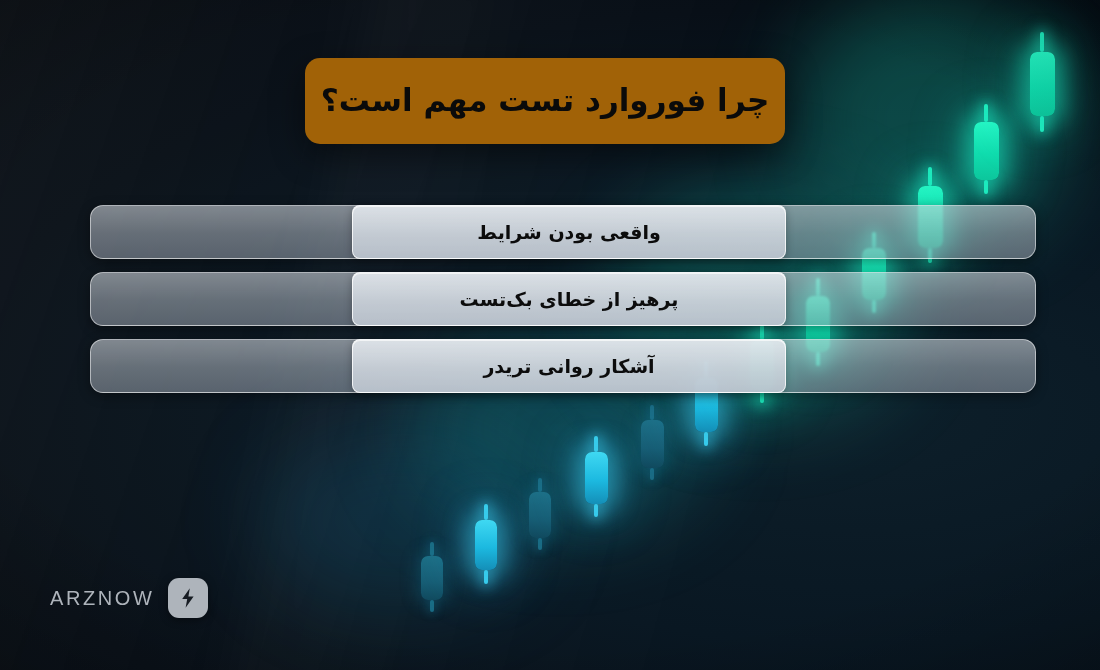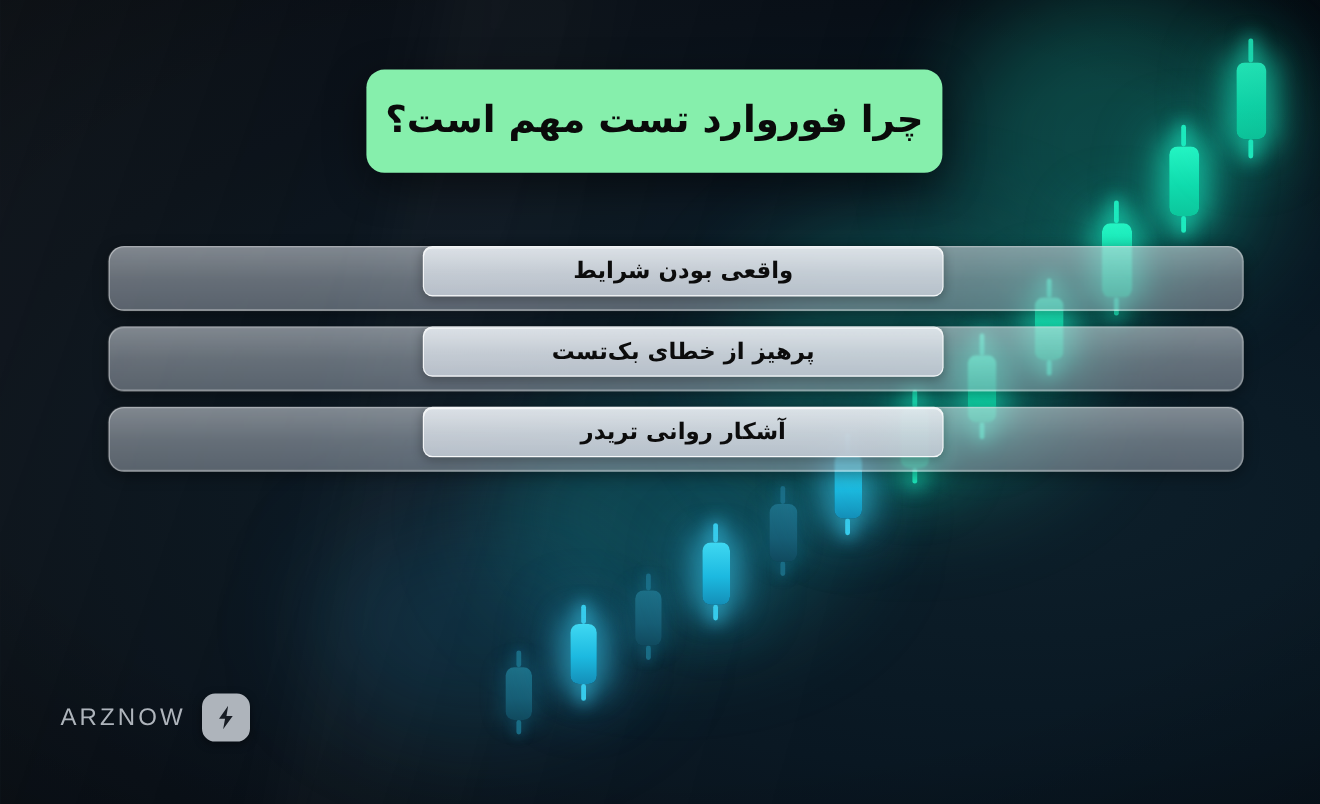--- a/index.html
+++ b/index.html
@@ -115,21 +115,21 @@
     filter: blur(42px);
   }
 
   
   #title-box {
     position: absolute;
     left: 305px;
     top: 58px;
     width: 480px;
     height: 86px;
-    background: #86efac;
+    background: #a16207;
     border-radius: 15px;
     display: flex;
     align-items: center;
     justify-content: center;
     box-shadow: 0 10px 34px rgba(0,0,0,0.48);
     z-index: 8;
   }
 
   #title-text {
     color: #0a0a0a;
@@ -165,21 +165,21 @@
     border: 1px solid rgba(255,255,255,0.52);
     box-shadow: 0 3px 12px rgba(0,0,0,0.40);
     backdrop-filter: blur(1px);
   }
 
   .row-inner {
     position: absolute;
     left: 262px;
     top: 0;
     width: 434px;
-    height: 42px;
+    height: 54px;
     border-radius: 8px;
     background: linear-gradient(180deg, rgba(226,231,236,0.93) 0%, rgba(205,212,220,0.90) 55%, rgba(190,198,208,0.92) 100%);
     border: 1px solid rgba(255,255,255,0.80);
     box-shadow: 0 2px 9px rgba(0,0,0,0.30), inset 0 1px 0 rgba(255,255,255,0.65);
     display: flex;
     align-items: center;
     justify-content: center;
   }
 
   .row-label {

